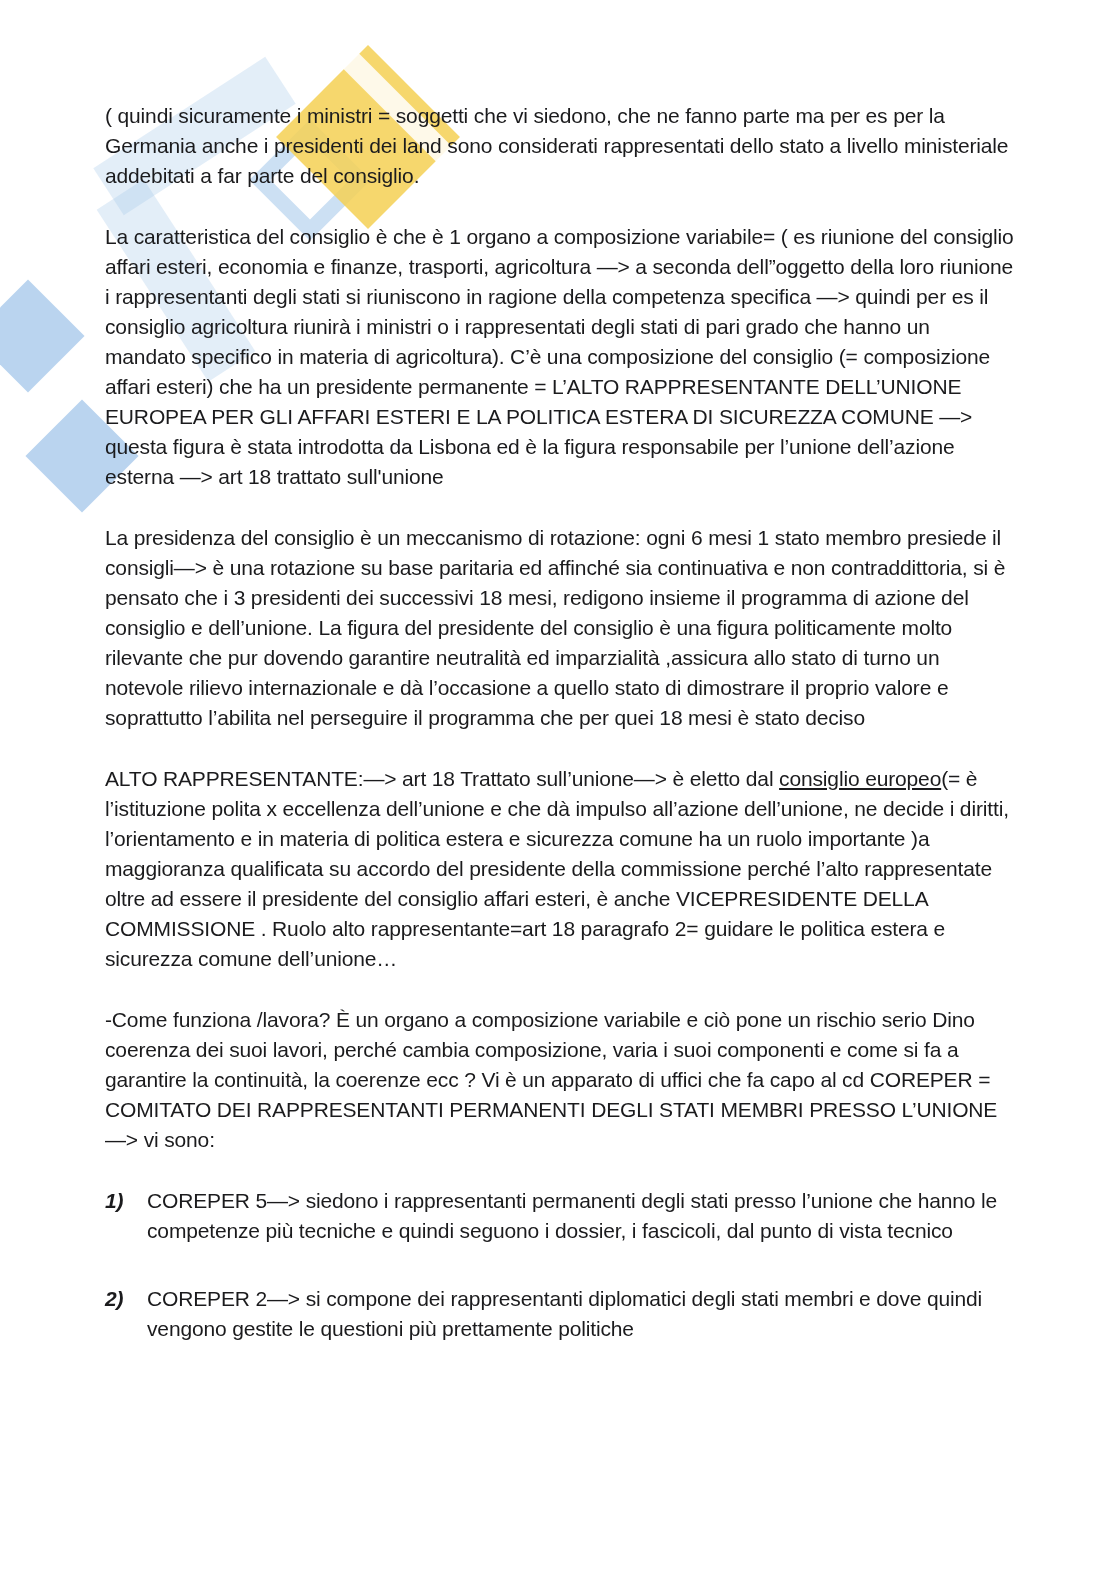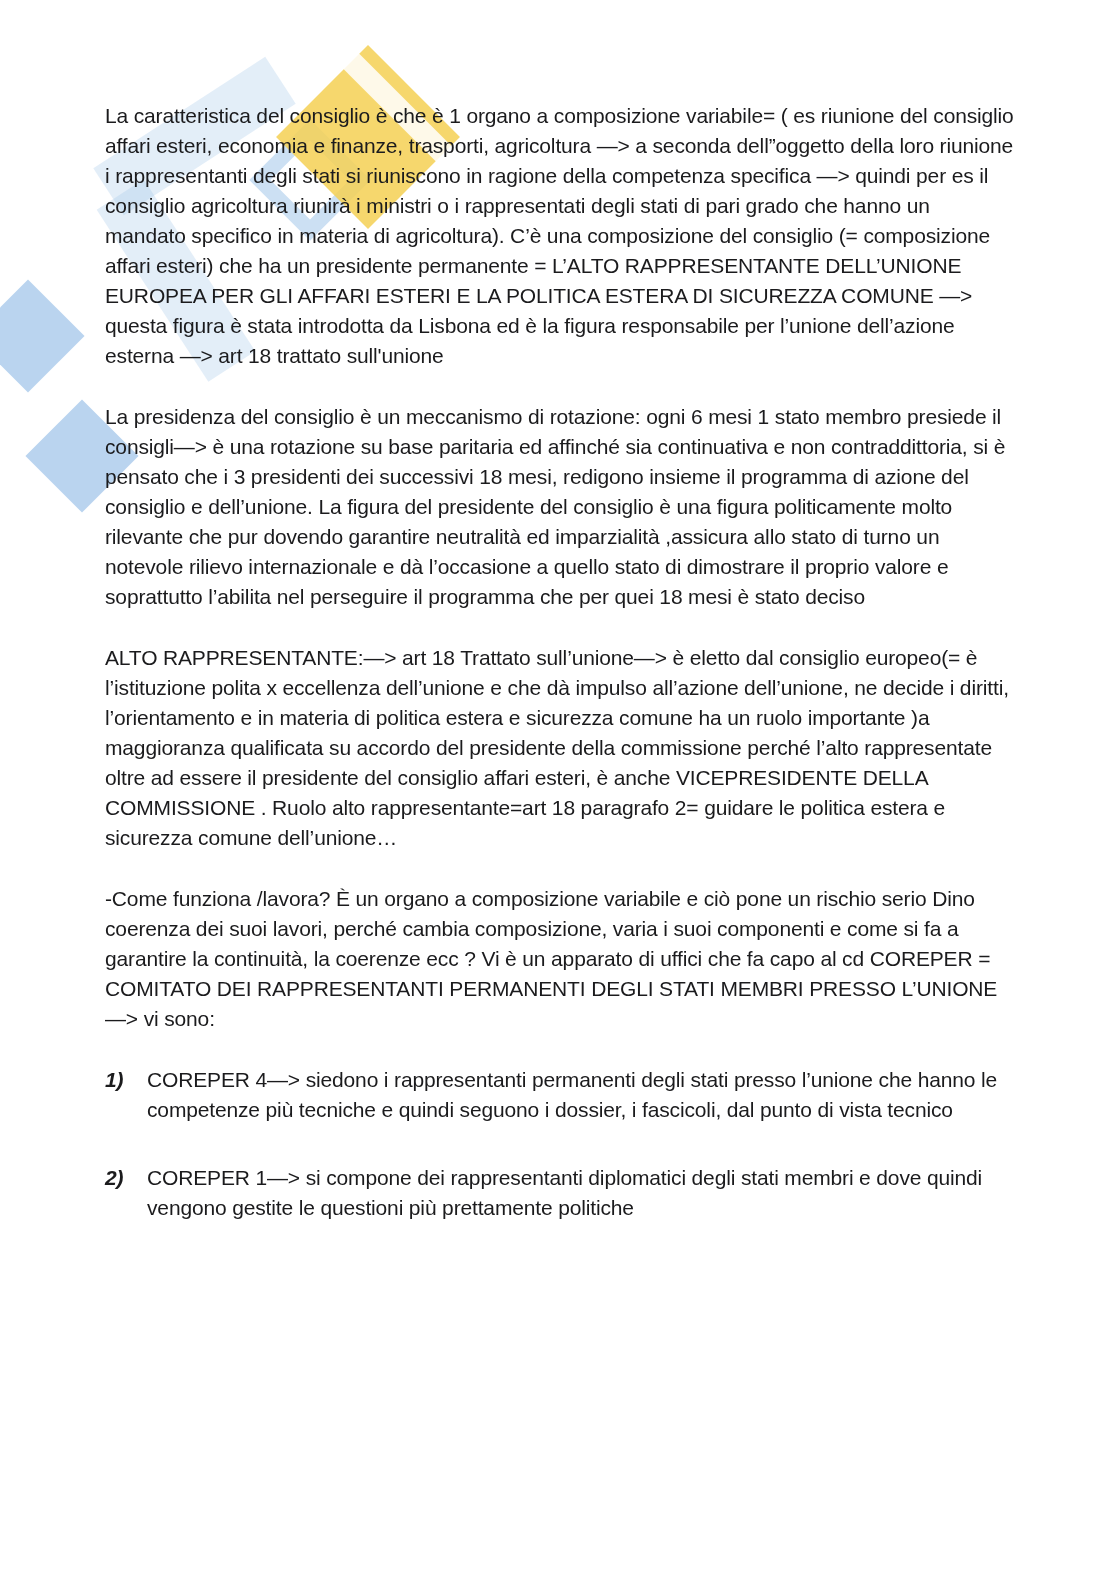--- a/index.html
+++ b/index.html
@@ -52,45 +52,46 @@
   .content{
     position:relative; z-index:1;
     padding:101px 100px 0 105px;
     font-size:21px;
     line-height:30px;
     letter-spacing:-0.15px;
     color:var(--text-color);
   }
   .para{ margin:0 0 31px 0; }
   .b{ font-weight:normal; }
-  .u{ }
+  .u{ text-decoration:underline; }
   .list-item{ display:flex; margin:6px 0 38px 0; }
   .list-num{ flex:0 0 42px; width:42px; font-weight:bold; font-style:italic; }
   .list-body{ flex:1; }
 </style>
 </head>
 <body>
 
 <div class="page">
   <div class="watermark">
     <div class="wm wm-blue-glyph-a"></div>
     <div class="wm wm-blue-glyph-b"></div>
     <div class="wm wm-blue-outline"></div>
     <div class="wm wm-yellow-diamond"></div>
     <div class="wm wm-yellow-stripe"></div>
     <div class="wm wm-blue-diamond-1"></div>
     <div class="wm wm-blue-diamond-2"></div>
   </div>
   <div class="content">
+      <p class="para"><span>( quindi sicuramente i ministri = soggetti che vi siedono, che ne fanno parte ma per es per la Germania anche i presidenti dei land sono considerati rappresentati dello stato a livello ministeriale addebitati a far parte del consiglio.</span></p>
       <p class="para"><span>La caratteristica del consiglio è che è 1 </span><span class="b">organo a composizione variabile</span><span>= ( es riunione del consiglio affari esteri, economia e finanze, trasporti, agricoltura —&gt; a seconda dell”oggetto della loro riunione i rappresentanti degli stati si riuniscono in ragione della competenza specifica —&gt; quindi per es il consiglio agricoltura riunirà i ministri o i rappresentati degli stati di pari grado che hanno un mandato specifico in materia di agricoltura). C’è una composizione del </span><span class="b">consiglio</span><span> (= composizione affari esteri) che ha un presidente permanente = </span><span class="b">L’ALTO RAPPRESENTANTE</span><span> DELL’UNIONE EUROPEA </span><span class="b">PER GLI AFFARI ESTERI E LA POLITICA ESTERA DI SICUREZZA COMUNE</span><span> —&gt; questa figura è stata introdotta da Lisbona ed è la figura responsabile per l’unione dell’azione esterna —&gt; art 18 trattato sull'unione</span></p>
       <p class="para"><span class="b">La presidenza del consiglio</span><span> è un meccanismo di </span><span class="b">rotazione</span><span>: ogni 6 mesi 1 stato membro presiede il consigli—&gt; è una rotazione su base paritaria ed affinché sia continuativa e non contraddittoria, si è pensato che i 3 presidenti dei successivi 18 mesi, redigono insieme il programma di azione del consiglio e dell’unione. La figura del presidente del consiglio è una figura politicamente molto rilevante che pur dovendo garantire neutralità ed imparzialità ,assicura allo stato di turno un notevole rilievo internazionale e dà l’occasione a quello stato di dimostrare il proprio valore e soprattutto l’abilita nel perseguire il programma che per quei 18 mesi è stato deciso</span></p>
       <p class="para"><span class="b">ALTO RAPPRESENTANTE:</span><span>—&gt; art 18 Trattato sull’unione—&gt; è eletto dal </span><span class="u">consiglio europeo</span><span>(= è l’istituzione polita x eccellenza dell’unione e che dà impulso all’azione dell’unione, ne decide i diritti, l’orientamento e in materia di politica estera e sicurezza comune ha un ruolo importante )a maggioranza qualificata su accordo del presidente della commissione perché l’alto rappresentate oltre ad essere il presidente del consiglio affari esteri, è anche </span><span class="b">VICEPRESIDENTE DELLA COMMISSIONE</span><span> . Ruolo alto rappresentante=art 18 paragrafo 2= guidare le politica estera e sicurezza comune dell’unione…</span></p>
       <p class="para"><span class="b">-Come funziona /lavora?</span><span> È un organo a composizione variabile e ciò pone un rischio serio Dino coerenza dei suoi lavori, perché cambia composizione, varia i suoi componenti e come si fa a garantire la continuità, la coerenze ecc ? Vi è un apparato di uffici che fa capo al cd </span><span class="b">COREPER = COMITATO DEI RAPPRESENTANTI PERMANENTI</span><span> DEGLI STATI MEMBRI PRESSO L’UNIONE—&gt; vi sono:</span></p>
       <div class="list-item">
         <span class="list-num">1)</span>
-        <div class="list-body"><span class="b">COREPER 4</span><span>—&gt; siedono i rappresentanti permanenti degli stati presso l’unione che hanno le competenze più tecniche e quindi seguono i dossier, i fascicoli, dal punto di vista tecnico</span></div>
+        <div class="list-body"><span class="b">COREPER 5</span><span>—&gt; siedono i rappresentanti permanenti degli stati presso l’unione che hanno le competenze più tecniche e quindi seguono i dossier, i fascicoli, dal punto di vista tecnico</span></div>
       </div>
       <div class="list-item">
         <span class="list-num">2)</span>
-        <div class="list-body"><span class="b">COREPER 1</span><span>—&gt; si compone dei rappresentanti diplomatici degli stati membri e dove quindi vengono gestite le questioni più prettamente politiche</span></div>
+        <div class="list-body"><span class="b">COREPER 2</span><span>—&gt; si compone dei rappresentanti diplomatici degli stati membri e dove quindi vengono gestite le questioni più prettamente politiche</span></div>
       </div>
     </div>
 </div>
 
 </body></html>

